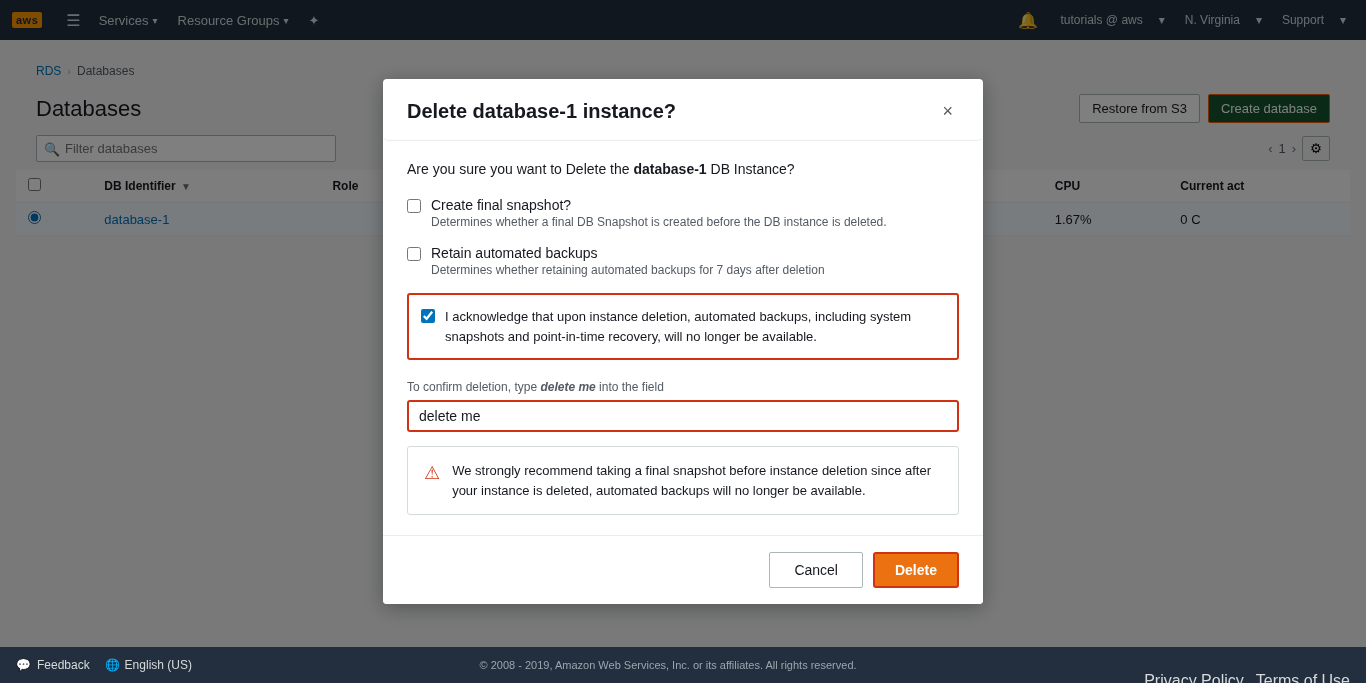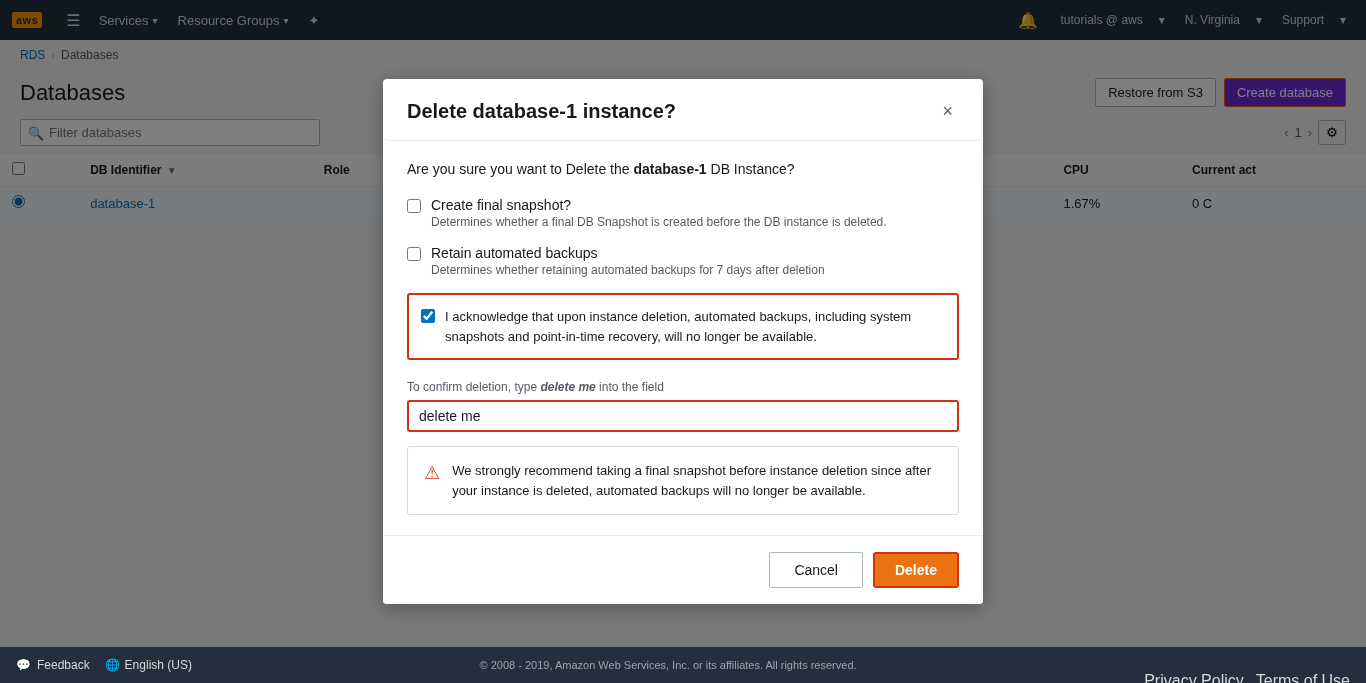--- a/index.html
+++ b/index.html
@@ -47,21 +47,21 @@
     .content-area {
       display: flex;
       height: calc(683px - 40px - 36px);
       position: relative;
     }
 
     
     .main-content {
       flex: 1;
       background: #f2f3f3;
-      padding: 0;
+      padding: 16px;
     }
 
     
     .breadcrumb-bar {
       padding: 8px 20px;
       display: flex; align-items: center; gap: 6px;
       font-size: 12px;
       color: #545b64;
     }
     .breadcrumb-link { color: #0073bb; cursor: pointer; }
@@ -81,21 +81,21 @@
     .btn-secondary {
       background: #fff;
       border: 1px solid #aab7b8;
       border-radius: 2px;
       padding: 6px 12px;
       font-size: 13px;
       color: #16191f;
       cursor: pointer;
     }
     .btn-primary {
-      background: #6d28d9;
+      background: #14532d;
       border: 1px solid #eb5f07;
       border-radius: 2px;
       padding: 6px 12px;
       font-size: 13px;
       color: #fff;
       cursor: pointer;
     }
 
     
     .filter-bar {

